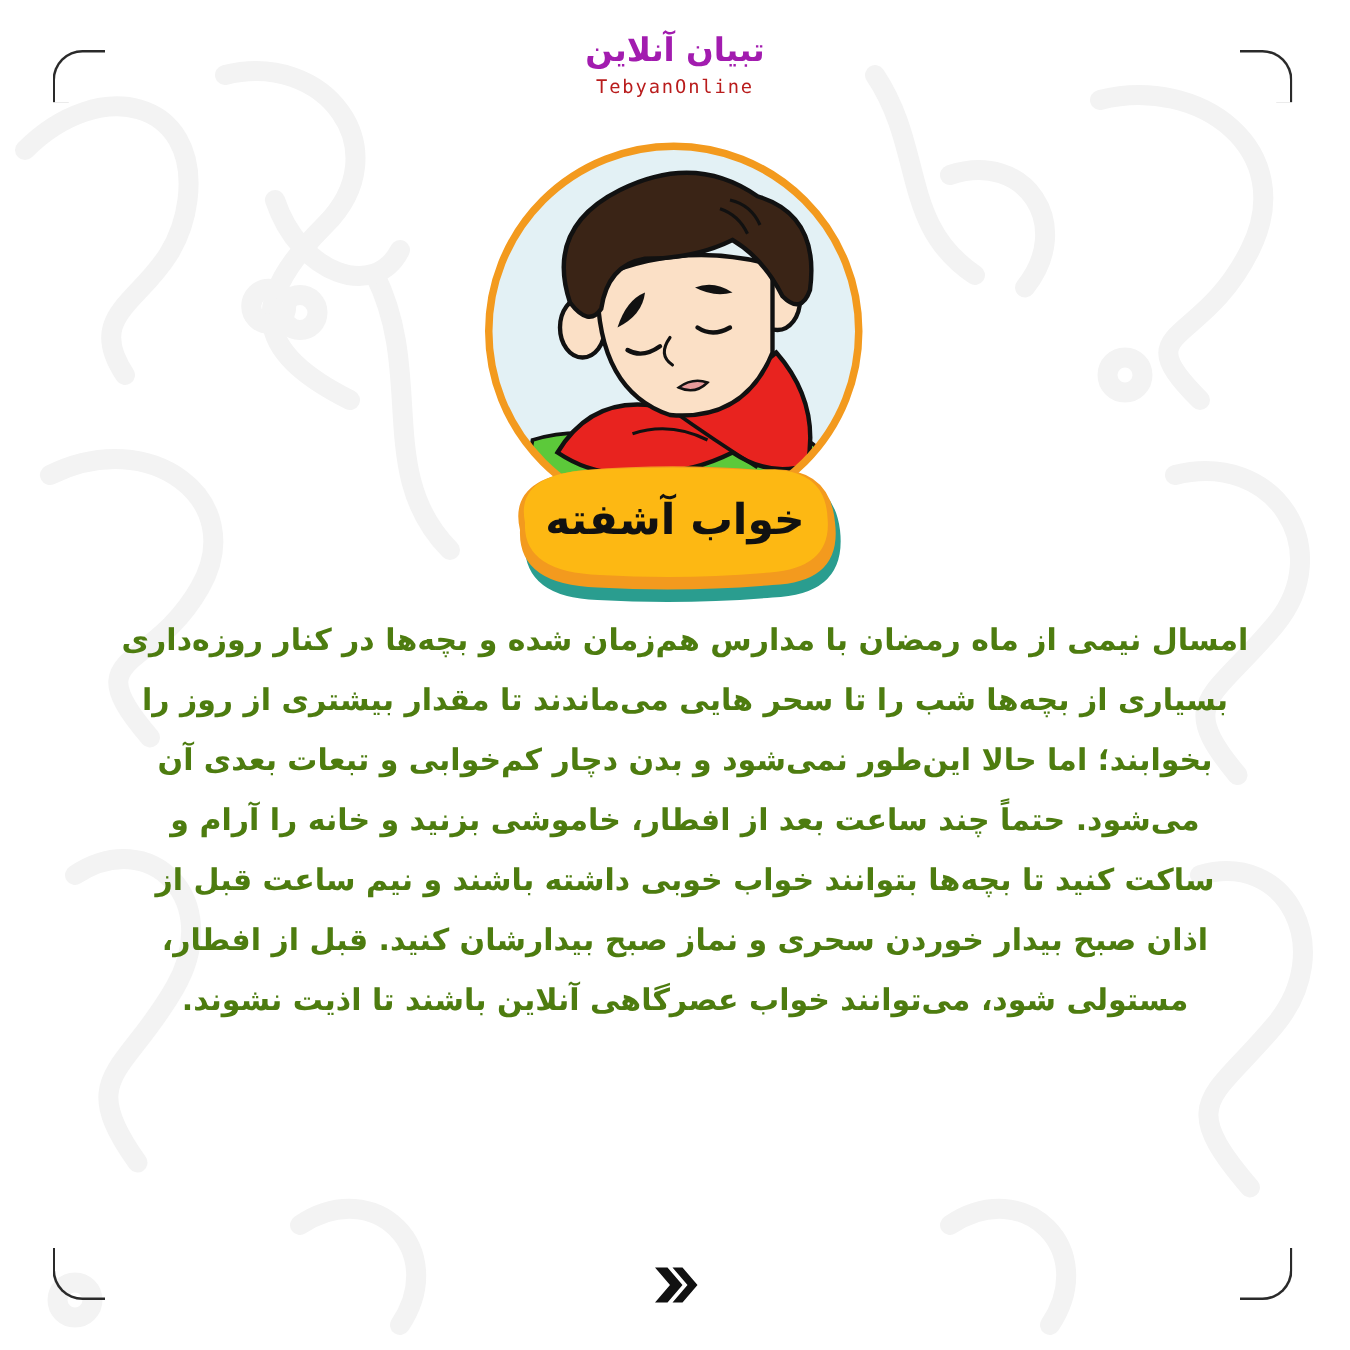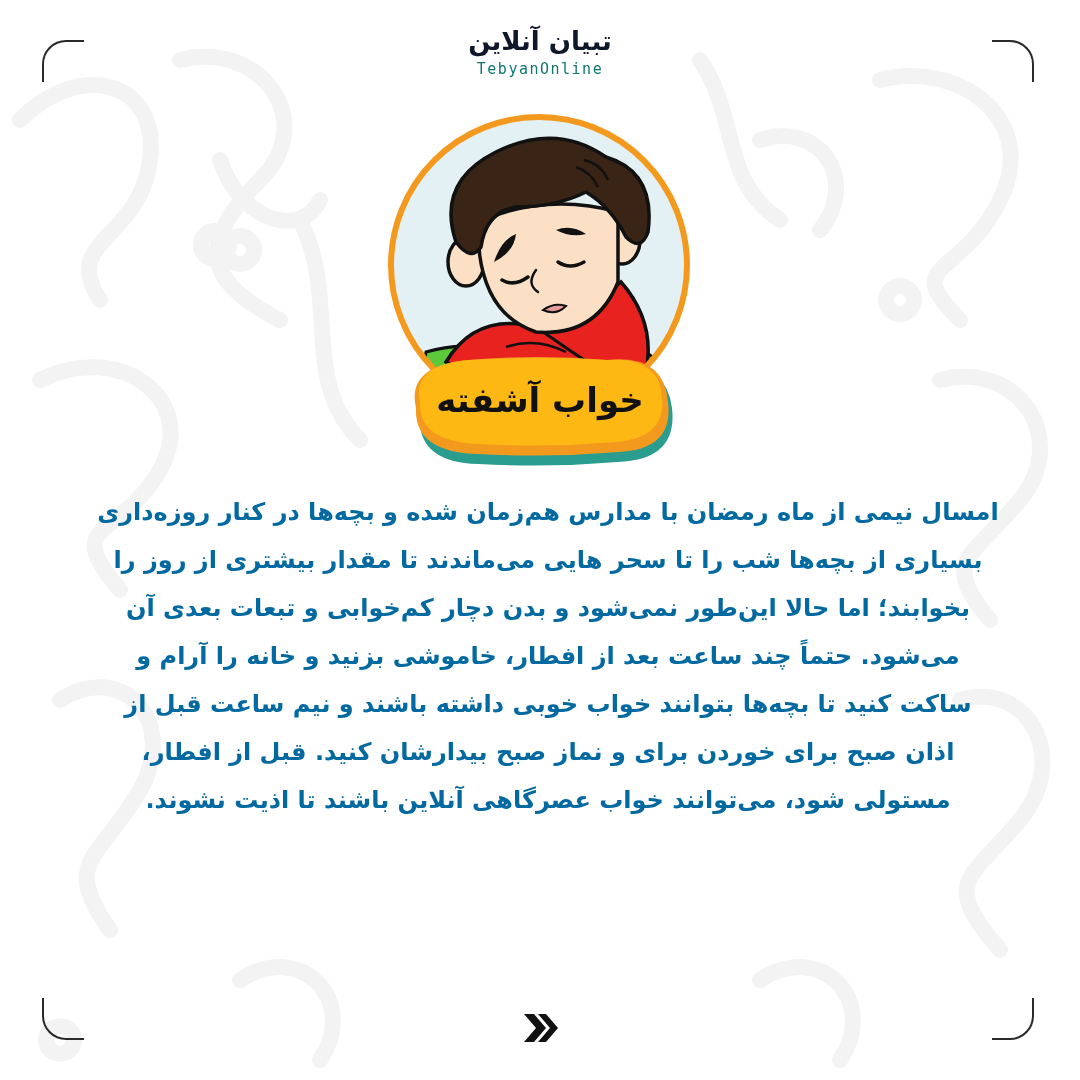--- a/index.html
+++ b/index.html
@@ -9,38 +9,38 @@
     font-family: "DejaVu Sans", sans-serif;
   }
   .bg-pattern { position: absolute; inset: 0; z-index: 0; }
   .corner { position: absolute; width: 40px; height: 40px; border: 0 solid #2a2a2a; z-index: 2; }
   .corner.tl { left: 42px; top: 40px; border-top-width: 2px; border-left-width: 2px; border-top-left-radius: 24px; }
   .corner.tr { right: 46px; top: 40px; border-top-width: 2px; border-right-width: 2px; border-top-right-radius: 24px; }
   .corner.bl { left: 42px; bottom: 40px; border-bottom-width: 2px; border-left-width: 2px; border-bottom-left-radius: 24px; }
   .corner.br { right: 46px; bottom: 40px; border-bottom-width: 2px; border-right-width: 2px; border-bottom-right-radius: 24px; }
 
   .logo { position: absolute; left: 440px; top: 26px; width: 200px; text-align: center; z-index: 2; }
-  .logo-fa { font-family: "DejaVu Sans", sans-serif; font-weight: bold; font-size: 26px; line-height: 30px; color: #0f172a; direction: rtl; letter-spacing: -1px; }
-  .logo-en { font-family: "DejaVu Sans Mono", monospace; font-size: 15px; letter-spacing: 1.5px; color: #0f766e; margin-top: 4px; }
+  .logo-fa { font-family: "DejaVu Sans", sans-serif; font-weight: bold; font-size: 26px; line-height: 30px; color: #a21caf; direction: rtl; letter-spacing: -1px; }
+  .logo-en { font-family: "DejaVu Sans Mono", monospace; font-size: 15px; letter-spacing: 1.5px; color: #b91c1c; margin-top: 4px; }
 
   .illustration { position: absolute; left: 386px; top: 112px; width: 306px; height: 306px; z-index: 2; }
 
-  .badge { position: absolute; left: 398px; top: 352px; width: 284px; height: 118px; z-index: 3; }
+  .badge { position: absolute; left: 398px; top: 368px; width: 284px; height: 118px; z-index: 3; }
   .badge svg { position: absolute; inset: 0; }
   .badge-title {
     position: absolute; left: 0; right: 0; top: 28px; text-align: center;
     font-family: "DejaVu Sans", sans-serif; font-weight: bold; font-size: 34px; color: #111;
     direction: rtl;
   }
 
   .body-text {
     position: absolute; left: 70px; right: 54px; top: 488px; z-index: 2;
     direction: rtl; text-align: center;
     font-family: "DejaVu Sans", sans-serif; font-weight: bold; font-size: 24px;
-    color: #0369a1;
+    color: #4d7c0f;
   }
   .body-text .line { height: 48px; line-height: 48px; white-space: nowrap; }
 
   .next-arrow { position: absolute; left: 520px; top: 1010px; width: 40px; height: 36px; z-index: 2; }
 </style>
 </head>
 <body>
 
 <svg class="bg-pattern" width="1080" height="1080" viewBox="0 0 1080 1080">
   <g fill="none" stroke="#f3f3f3" stroke-width="16" stroke-linecap="round">
@@ -121,21 +121,21 @@
   </svg>
   <div class="badge-title">خواب آشفته</div>
 </div>
 
 <div class="body-text">
   <div class="line">امسال نیمی از ماه رمضان با مدارس هم‌زمان شده و بچه‌ها در کنار روزه‌داری</div>
   <div class="line">بسیاری از بچه‌ها شب را تا سحر هایی می‌ماندند تا مقدار بیشتری از روز را</div>
   <div class="line">بخوابند؛ اما حالا این‌طور نمی‌شود و بدن دچار کم‌خوابی و تبعات بعدی آن</div>
   <div class="line">می‌شود. حتماً چند ساعت بعد از افطار، خاموشی بزنید و خانه را آرام و</div>
   <div class="line">ساکت کنید تا بچه‌ها بتوانند خواب خوبی داشته باشند و نیم ساعت قبل از</div>
-  <div class="line">اذان صبح برای خوردن برای و نماز صبح بیدارشان کنید. قبل از افطار،</div>
+  <div class="line">اذان صبح بیدار خوردن سحری و نماز صبح بیدارشان کنید. قبل از افطار،</div>
   <div class="line">مستولی شود، می‌توانند خواب عصرگاهی آنلاین باشند تا اذیت نشوند.</div>
 </div>
 
 <div class="next-arrow">
   <svg width="40" height="36" viewBox="0 0 40 36">
     <polygon points="4,4 14,4 26,18 14,32 4,32 16,18" fill="#111"></polygon>
     <polygon points="18,4 26,4 38,18 26,32 18,32 30,18" fill="#111"></polygon>
   </svg>
 </div>
 

